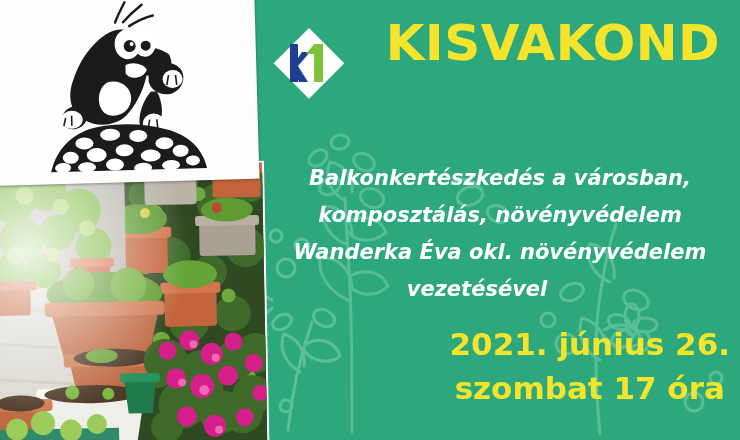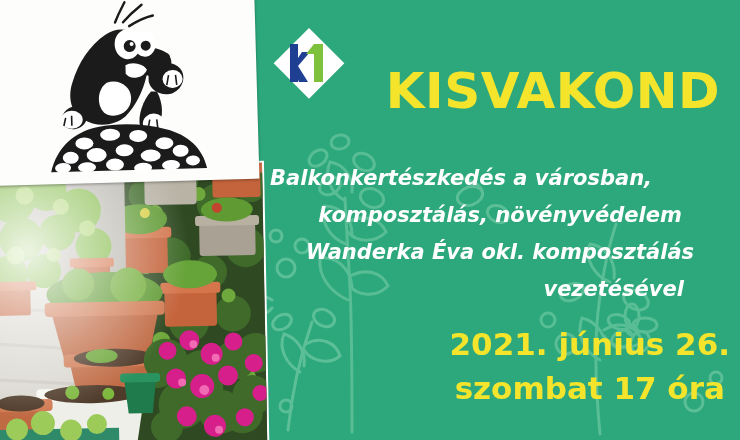--- a/index.html
+++ b/index.html
@@ -105,44 +105,44 @@
   .title-line {
     display: block;
     color: #f4e52c;
     font-weight: bold;
     font-size: 50px;
     line-height: 58px;
     letter-spacing: 0.5px;
     white-space: nowrap;
     text-align: right;
   }
-  .title-line.first { padding-right: 6px; margin-top: 48px; }
+  .title-line.first { padding-right: 6px; }
   .title-line.second { padding-right: 24px; }
 
   
   .subtitle {
     position: absolute;
     left: 8px;
     right: 10px;
     top: 160px;
     text-align: center;
   }
   .subtitle-line {
     display: block;
     color: #ffffff;
     font-style: italic;
     font-weight: bold;
     font-size: 21px;
     line-height: 37px;
     white-space: nowrap;
   }
-  .subtitle-line.l1 { text-align: left; }
+  .subtitle-line.l1 { text-align: center; }
   .subtitle-line.l2 { text-align: center; }
   .subtitle-line.l3 { text-align: center; }
-  .subtitle-line.l4 { text-align: right; padding-right: 46px; }
+  .subtitle-line.l4 { text-align: center; padding-right: 46px; }
 
   
   .datetime {
     position: absolute;
     right: 10px;
     top: 322px;
     text-align: center;
   }
   .datetime-line {
     display: block;
@@ -499,21 +499,21 @@
       </div>
 
       <div class="title-block">
         <span class="title-line first">KISVAKOND</span>
       </div>
     </div>
 
     <div class="subtitle">
       <span class="subtitle-line l1">Balkonkertészkedés a városban,</span>
       <span class="subtitle-line l2">komposztálás, növényvédelem</span>
-      <span class="subtitle-line l3">Wanderka Éva okl. komposztálás</span>
+      <span class="subtitle-line l3">Wanderka Éva okl. növényvédelem</span>
       <span class="subtitle-line l4">vezetésével</span>
     </div>
 
     <div class="datetime">
       <span class="datetime-line">2021. június 26.</span>
       <span class="datetime-line">szombat 17 óra</span>
     </div>
   </div>
 </div>
 

